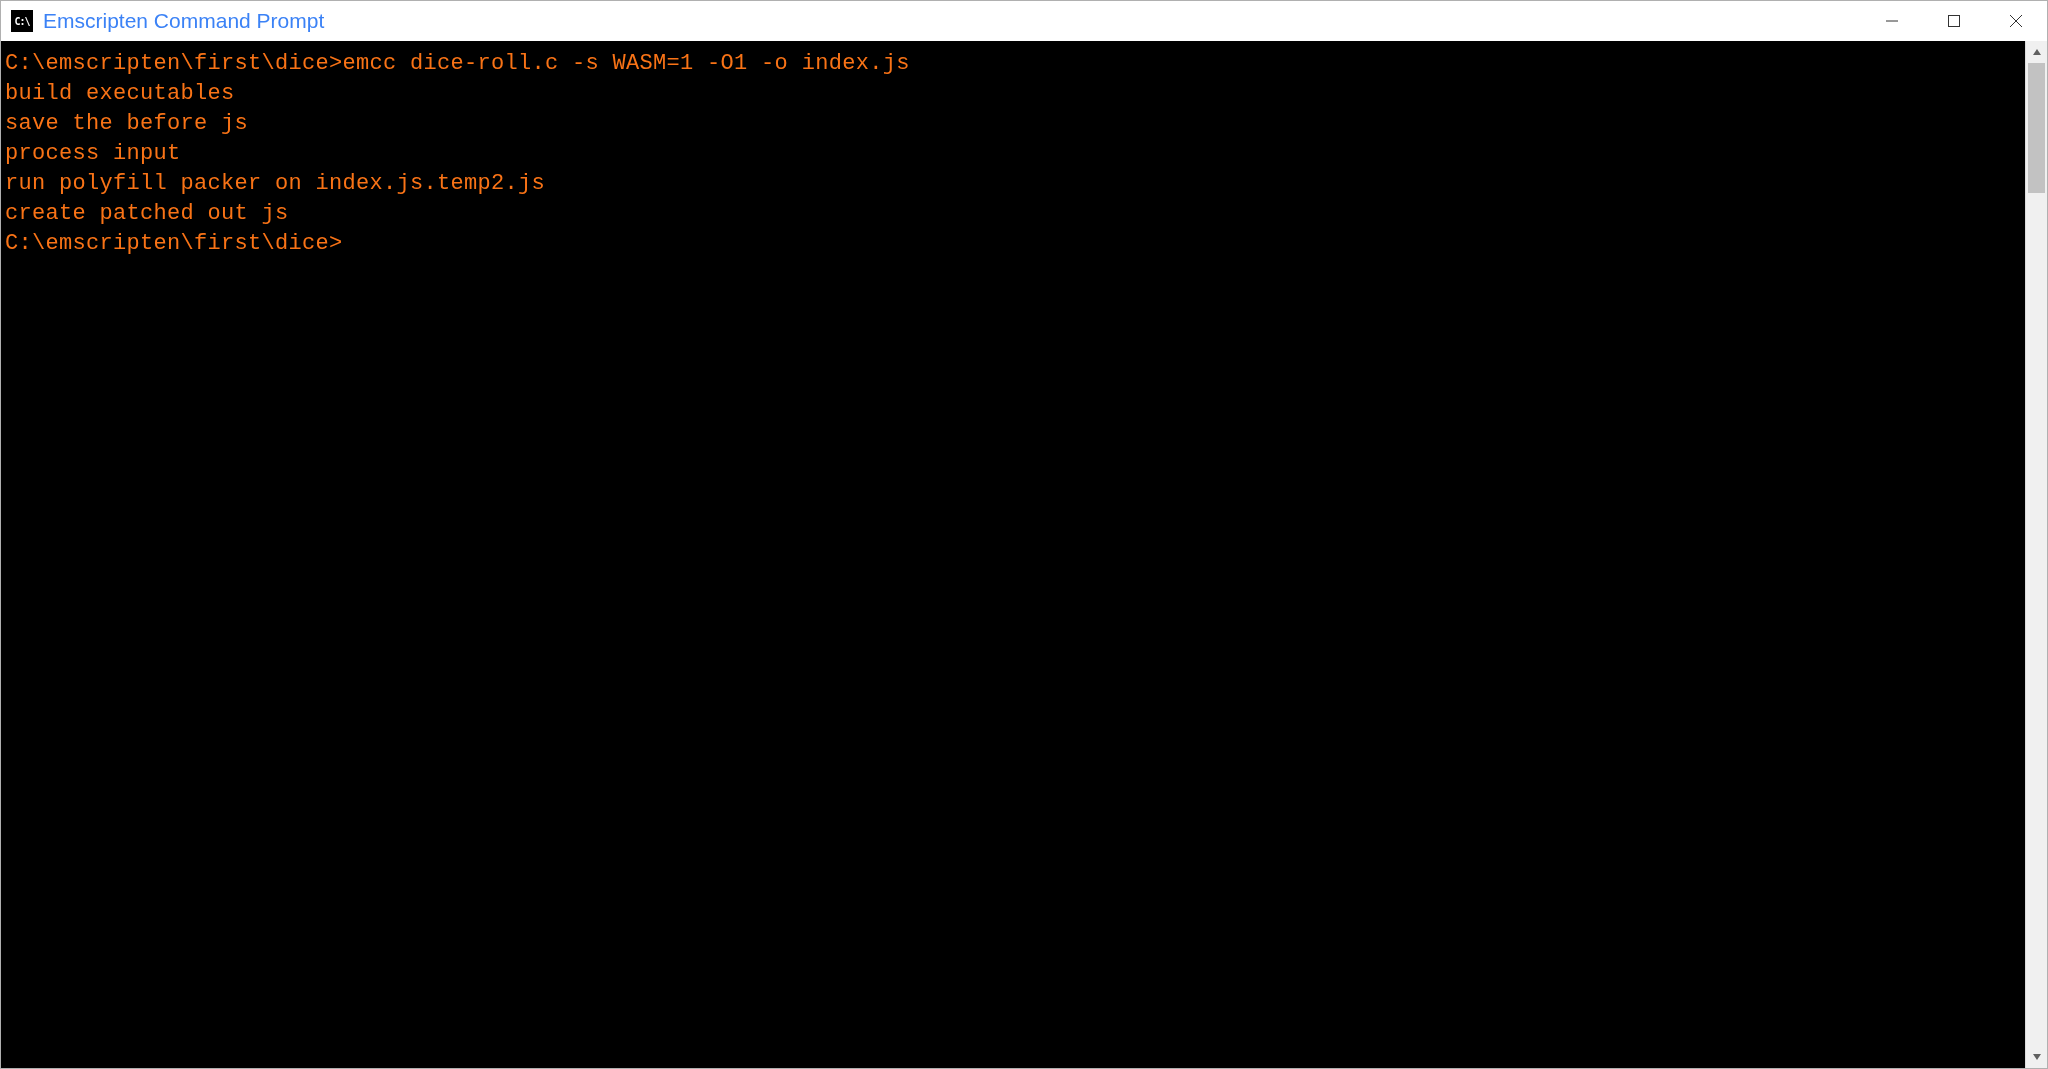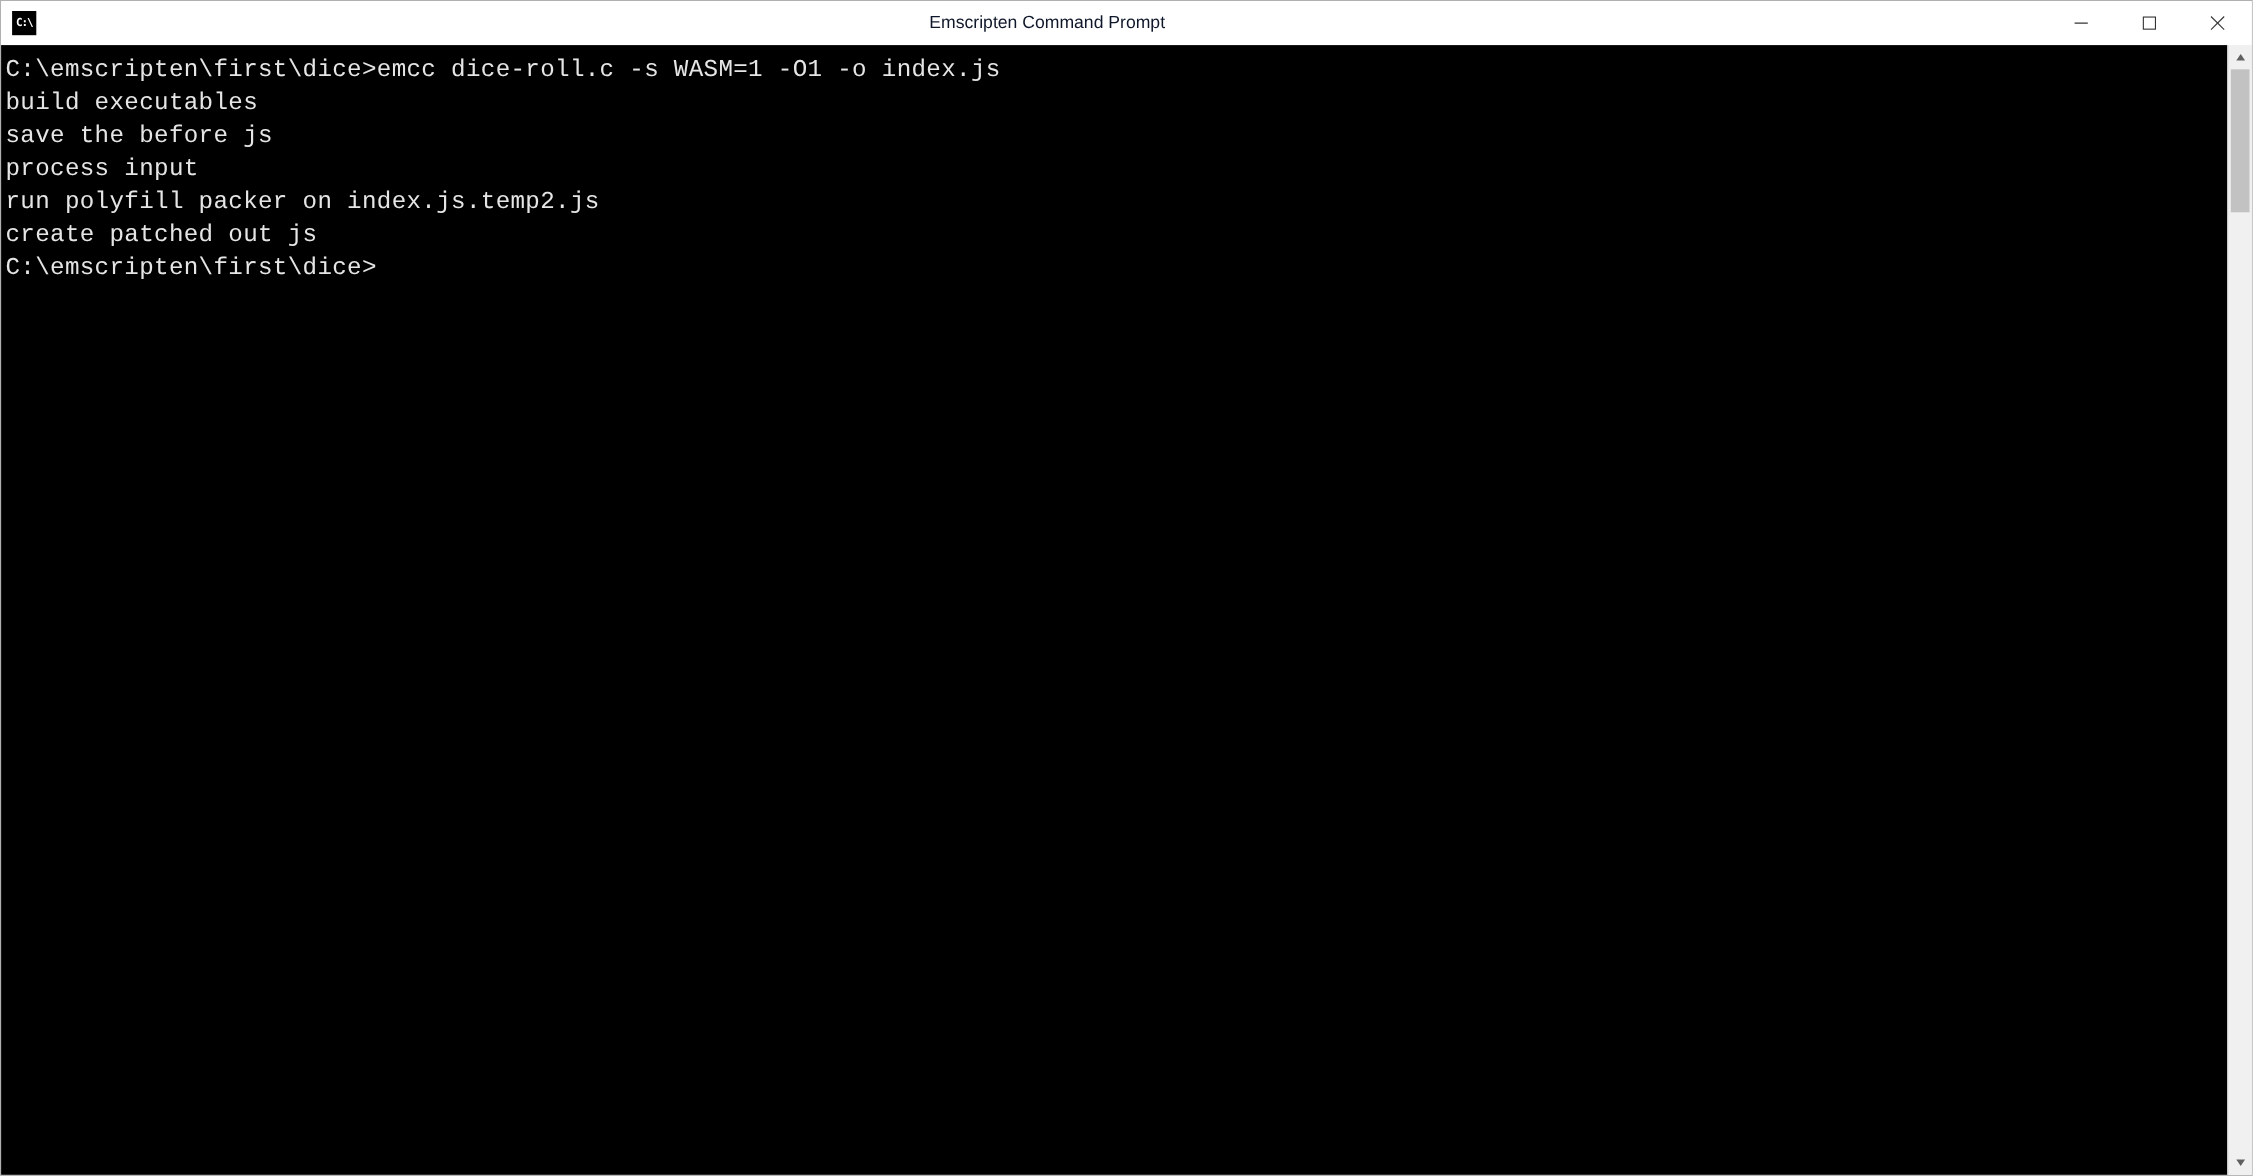--- a/index.html
+++ b/index.html
@@ -1,25 +1,25 @@
 <!DOCTYPE html>
 <html><head>
 <meta charset="utf-8">
 <style>
   * { margin: 0; padding: 0; box-sizing: border-box; }
   html, body { width: 2048px; height: 1069px; font-family: "Segoe UI", Tahoma, sans-serif; background: #fff; overflow: hidden; }
   .window { width: 2048px; height: 1069px; display: flex; flex-direction: column; border: 1px solid #b0b0b0; background: #fff; }
   .titlebar { height: 40px; background: #ffffff; display: flex; align-items: center; padding-left: 10px; border-bottom: 0; }
   .titlebar-icon { width: 22px; height: 22px; background: #000; color: #fff; font-family: Consolas, monospace; font-size: 10px; font-weight: bold; display: flex; align-items: center; justify-content: center; margin-right: 10px; letter-spacing: -1px; }
-  .titlebar-text { font-size: 16px; color: #0f172a; flex: 1; text-align: center; }
+  .titlebar-text { font-size: 21px; color: #3b82f6; flex: 1; }
   .winctl { display: flex; height: 100%; }
   .winctl-btn { width: 62px; height: 100%; display: flex; align-items: center; justify-content: center; color: #333; }
   .winctl-btn svg { width: 14px; height: 14px; stroke: #333; stroke-width: 1; fill: none; }
   .client { flex: 1; display: flex; min-height: 0; }
-  .terminal { flex: 1; background: #000; color: #e5e5e5; font-family: Consolas, "Courier New", monospace; font-size: 22px; line-height: 30px; padding: 8px 4px 0 4px; white-space: pre; overflow: hidden; letter-spacing: 0.3px; }
+  .terminal { flex: 1; background: #000; color: #f97316; font-family: Consolas, "Courier New", monospace; font-size: 22px; line-height: 30px; padding: 8px 4px 0 4px; white-space: pre; overflow: hidden; letter-spacing: 0.3px; }
   .terminal .line { display: block; }
   .scrollbar { width: 22px; background: #f0f0f0; display: flex; flex-direction: column; border-left: 1px solid #dcdcdc; }
   .scroll-btn { height: 22px; display: flex; align-items: center; justify-content: center; color: #666; }
   .scroll-btn svg { width: 10px; height: 10px; fill: #606060; }
   .scroll-track { flex: 1; position: relative; background: #f0f0f0; }
   .scroll-thumb { position: absolute; left: 2px; right: 2px; top: 0; height: 130px; background: #c2c2c2; }
 </style>
 </head>
 <body>
 

